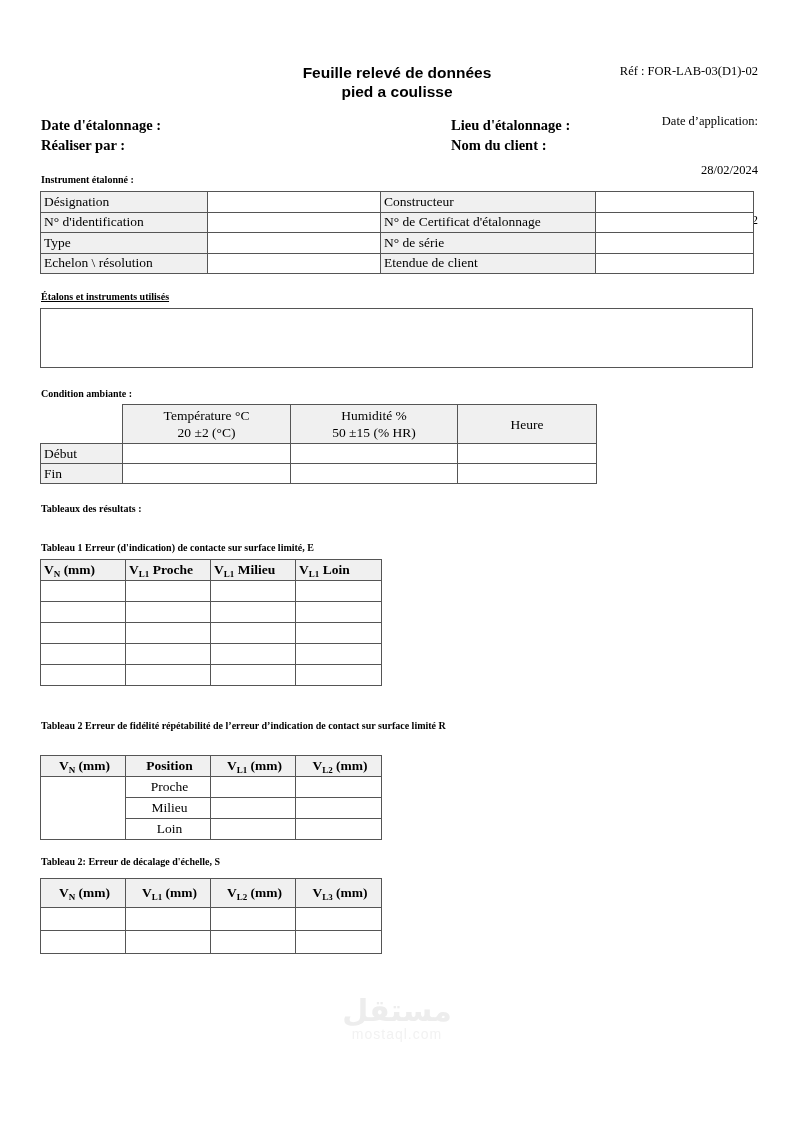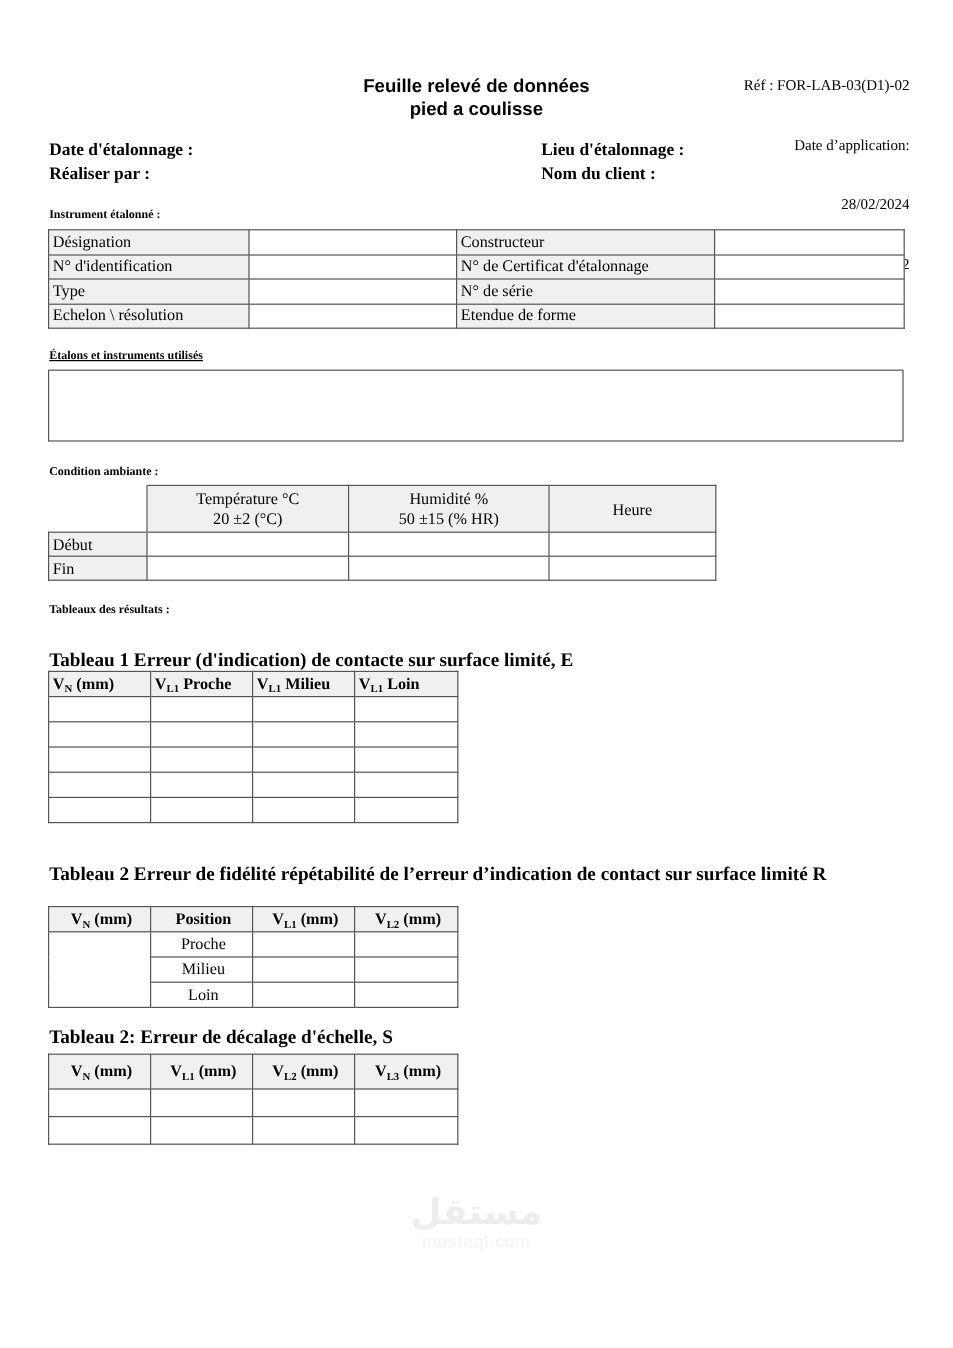--- a/index.html
+++ b/index.html
@@ -62,21 +62,21 @@
   .fields .c2 { flex: 1; }
 
   
   .caption {
     position: absolute;
     left: 41px;
     font-weight: bold;
     font-size: 10px;
     white-space: nowrap;
   }
-  .caption.small { font-size: 16px; }
+  .caption.small { font-size: 10px; }
 
   
   table.grid {
     position: absolute;
     border-collapse: collapse;
     table-layout: fixed;
     font-size: 13.5px;
   }
   table.grid td {
     border: 1px solid #555555;
@@ -228,21 +228,21 @@
       </tr>
       <tr>
         <td class="lbl">Type</td>
         <td></td>
         <td class="lbl">N° de série</td>
         <td></td>
       </tr>
       <tr>
         <td class="lbl">Echelon \ résolution</td>
         <td></td>
-        <td class="lbl">Etendue de forme</td>
+        <td class="lbl">Etendue de client</td>
         <td></td>
       </tr>
     </tbody>
   </table>
 
   <div class="caption" style="top:291px;text-decoration:underline;">Étalons et instruments utilisés</div>
   <div id="etalons-box"></div>
 
   <div class="caption" style="top:388px;">Condition ambiante :</div>
 

